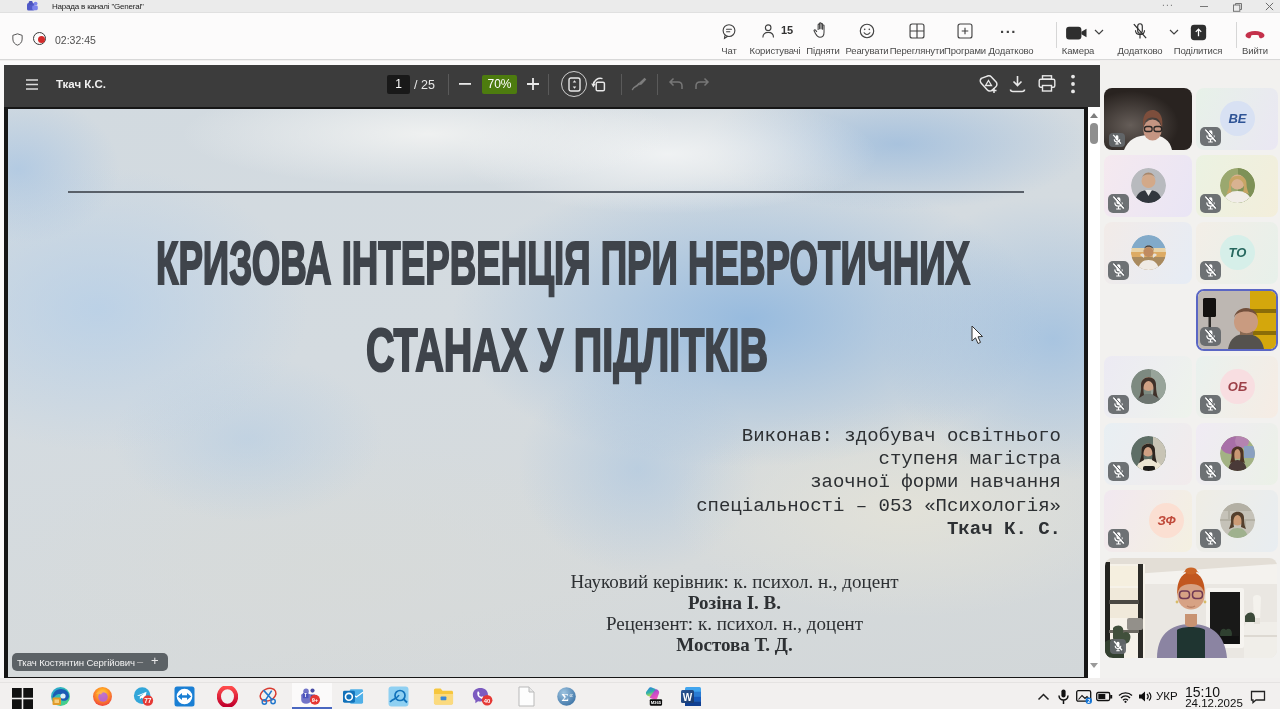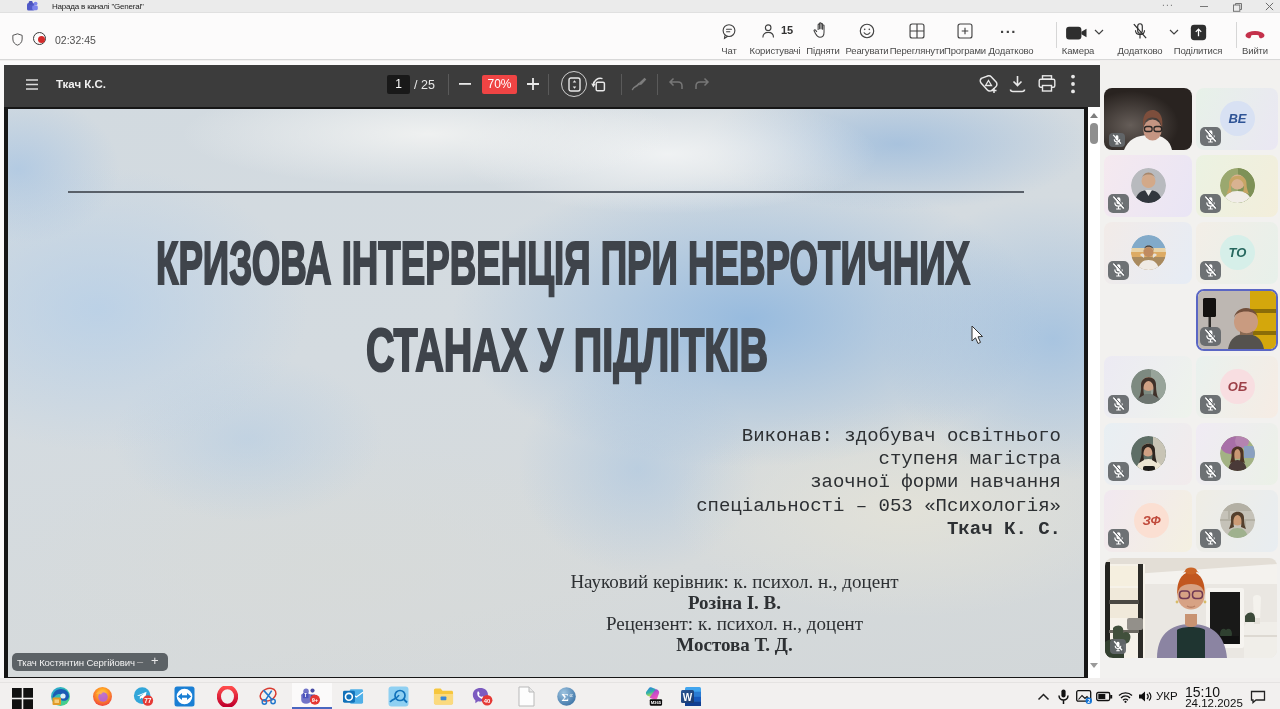--- a/index.html
+++ b/index.html
@@ -153,21 +153,21 @@
       <svg class="abs" style="left:22px;top:14px" width="12" height="11" viewBox="0 0 12 11">
           <path d="M0 1 H12 M0 5.5 H12 M0 10 H12" stroke="#dcdcdc" stroke-width="1.4"></path>
         </svg>
       <span class="abs" style="left:52px;top:13px;font-size:11.5px;font-weight:bold;color:#f1f1f1">Ткач К.С.</span>
       <span class="abs" style="left:383px;top:10px;width:23px;height:19px;background:#191919;border-radius:2px;color:#fff;font-size:12px;text-align:center;line-height:19px">1</span>
       <span class="abs" style="left:410px;top:13px;font-size:12.5px;color:#e8e8e8">/ 25</span>
       <span class="abs" style="left:444px;top:9px;width:1px;height:21px;background:#5a5a5a"></span>
       <svg class="abs" style="left:455px;top:18px" width="12" height="2" viewBox="0 0 12 2">
           <rect width="12" height="1.8" fill="#e8e8e8"></rect>
         </svg>
-      <span class="abs" style="left:478px;top:10px;width:35px;height:19px;background:#ef4444;border-radius:2px;color:#fff;font-size:12px;text-align:center;line-height:19px">70%</span>
+      <span class="abs" style="left:478px;top:10px;width:35px;height:19px;background:#4d7c0f;border-radius:2px;color:#fff;font-size:12px;text-align:center;line-height:19px">70%</span>
       <svg class="abs" style="left:523px;top:13px" width="12" height="12" viewBox="0 0 12 12">
           <path d="M6 0 V12 M0 6 H12" stroke="#e8e8e8" stroke-width="1.8"></path>
         </svg>
       <span class="abs" style="left:544px;top:9px;width:1px;height:21px;background:#5a5a5a"></span>
       <span class="abs" style="left:557px;top:6px;width:26px;height:26px;border:1.4px solid #cfcfcf;border-radius:50%"></span>
       <svg class="abs" style="left:564px;top:12px" width="13" height="15" viewBox="0 0 13 15">
           <rect x="1" y="1" width="11" height="13" rx="2" fill="none" stroke="#e8e8e8" stroke-width="1.4"></rect>
           <path d="M6.5 3.2 L8.3 5.6 H4.7 Z M6.5 11.8 L4.7 9.4 H8.3 Z" fill="#e8e8e8"></path>
         </svg>
       <svg class="abs" style="left:586px;top:11px" width="17" height="17" viewBox="0 0 17 17">
@@ -474,21 +474,21 @@
             <rect x="8.6" y="3.2" width="3.8" height="7" rx="1.9" fill="#fff"></rect>
             <path d="M6.8 8.5 C6.8 13.3 14.2 13.3 14.2 8.5" fill="none" stroke="#fff" stroke-width="1.2"></path>
             <path d="M10.5 12.2 V14.5 M8.2 15 H12.8" stroke="#fff" stroke-width="1.2"></path>
             <path d="M5.4 2.6 L15.8 14.4" stroke="#fff" stroke-width="1.5"></path>
             <path d="M6.4 1.9 L16.8 13.7" stroke="rgba(88,92,96,1)" stroke-width="1"></path>
           </svg>
         </span>
     </div>
 
     <div class="tile" style="left:4px;top:429px;width:88px;height:62px;background:linear-gradient(115deg,#f1e8f0,#f4f0e1)">
-      <span class="circ init" style="left:30px;top:13px;width:35px;height:35px;background:#fbdfd2;color:#c04a3b">ЗФ</span>
+      <span class="circ init" style="left:45px;top:13px;width:35px;height:35px;background:#fbdfd2;color:#c04a3b">ЗФ</span>
       <span class="mic">
           <svg width="21" height="19" viewBox="0 0 21 19">
             <rect x="8.6" y="3.2" width="3.8" height="7" rx="1.9" fill="#fff"></rect>
             <path d="M6.8 8.5 C6.8 13.3 14.2 13.3 14.2 8.5" fill="none" stroke="#fff" stroke-width="1.2"></path>
             <path d="M10.5 12.2 V14.5 M8.2 15 H12.8" stroke="#fff" stroke-width="1.2"></path>
             <path d="M5.4 2.6 L15.8 14.4" stroke="#fff" stroke-width="1.5"></path>
             <path d="M6.4 1.9 L16.8 13.7" stroke="rgba(88,92,96,1)" stroke-width="1"></path>
           </svg>
         </span>
     </div>

